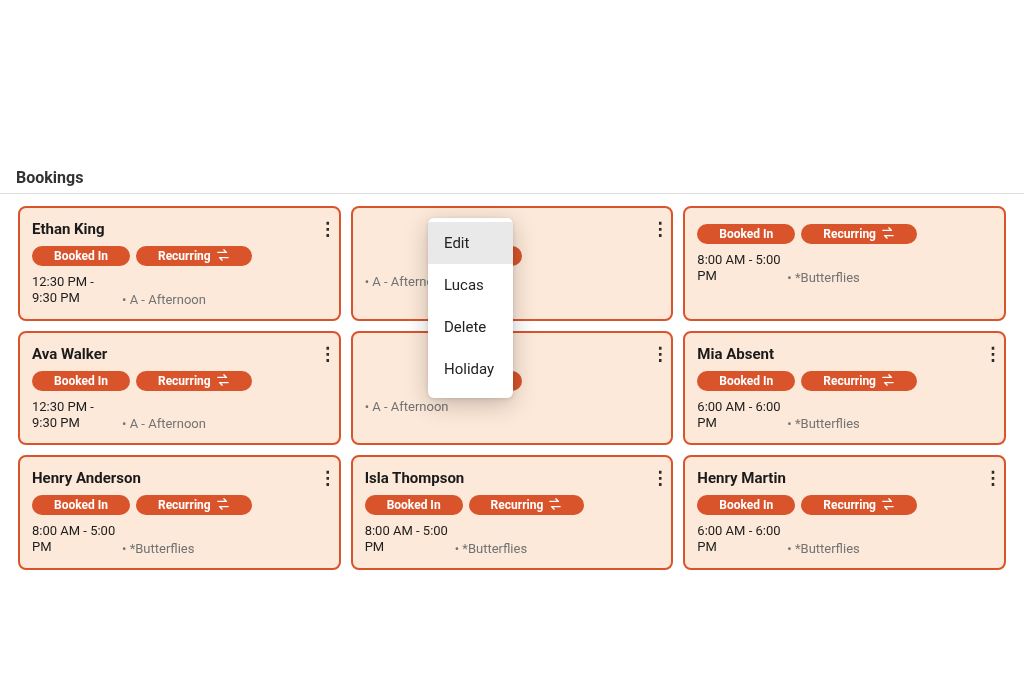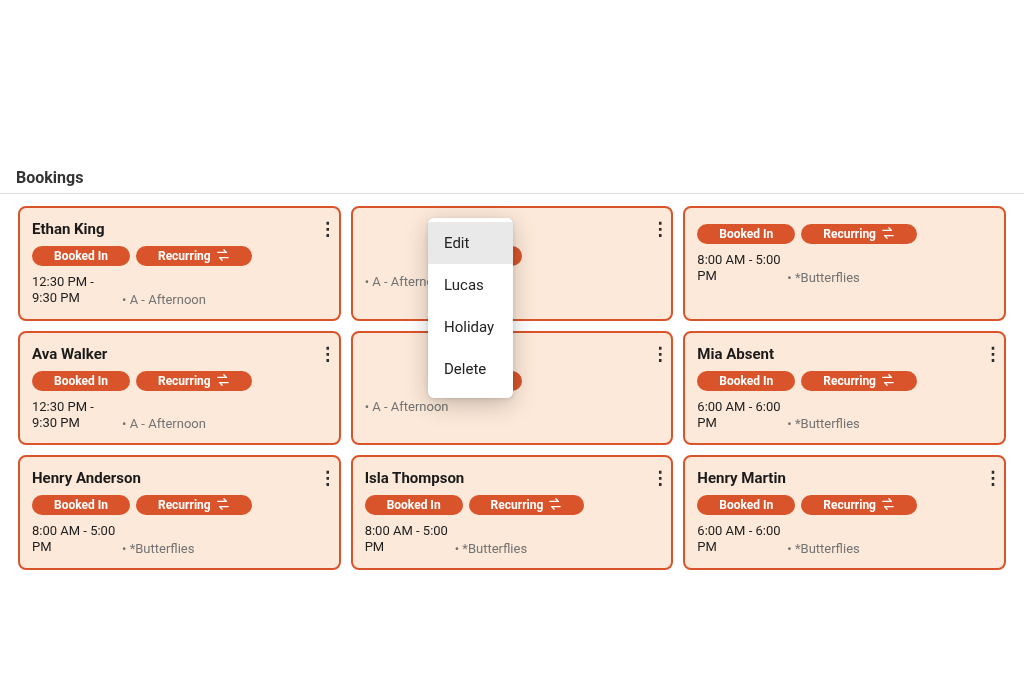--- a/index.html
+++ b/index.html
@@ -353,17 +353,17 @@
         <div class="time">6:00 AM - 6:00 PM</div>
         <div class="room">*Butterflies</div>
       </div>
     </div>
 
   </div>
 
   <div class="menu" id="context-menu" style="left:428px; top:218px;">
     <div class="menu-item highlight">Edit</div>
     <div class="menu-item">Lucas</div>
+    <div class="menu-item">Delete</div>
     <div class="menu-item">Holiday</div>
-    <div class="menu-item">Delete</div>
   </div>
 
 </div>
 
 </body></html>

